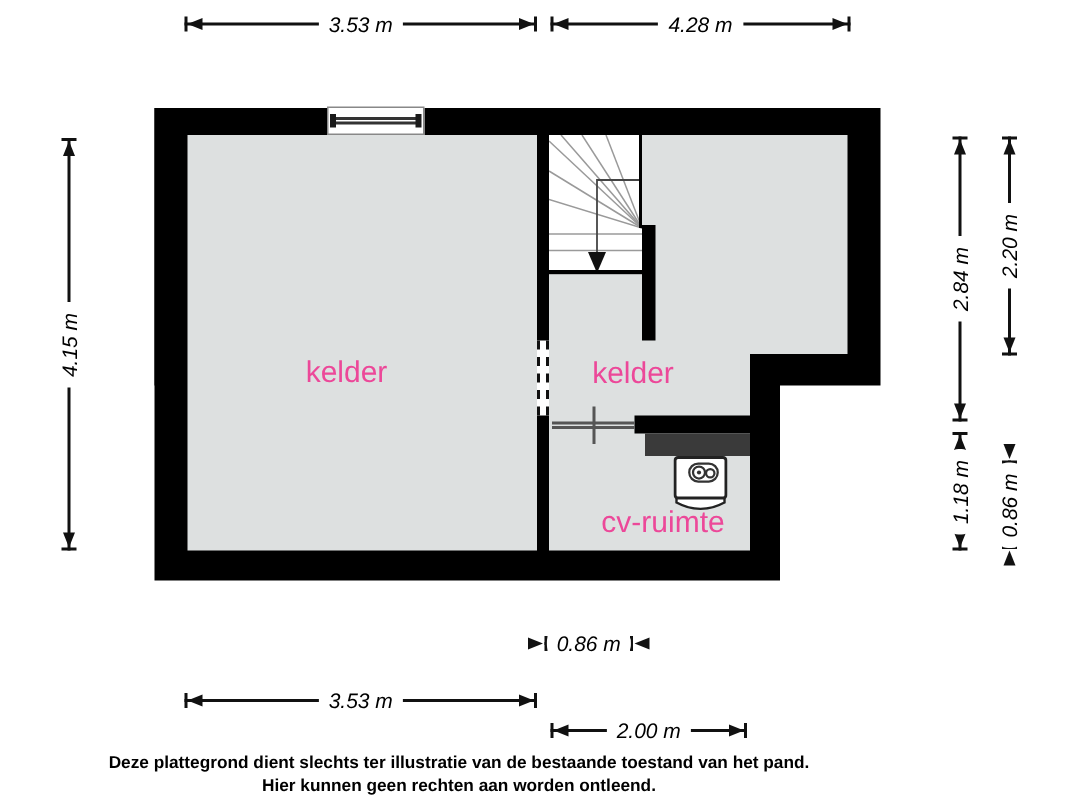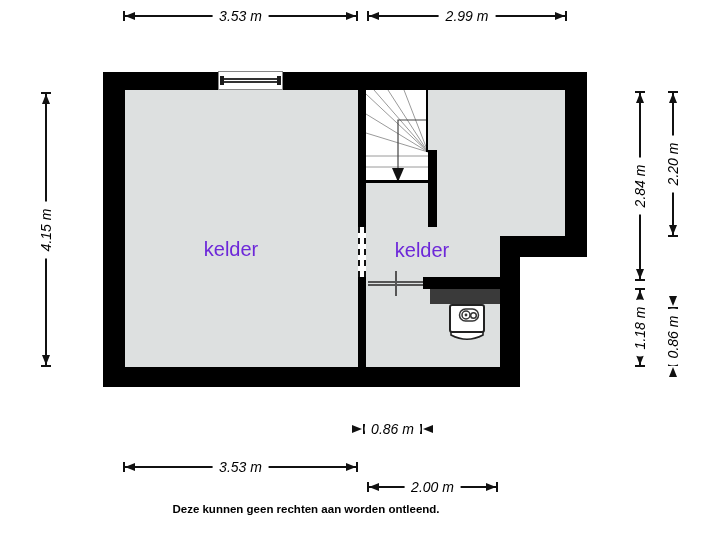--- a/index.html
+++ b/index.html
@@ -34,21 +34,21 @@
   .cap-l{left:1px;} .cap-r{right:1px;}
   
   .threshold{left:368px;top:281px;width:55px;height:5px;box-sizing:border-box;
     border-top:2px solid #555;border-bottom:2px solid #555;}
   .threshold-tick{left:395px;top:271px;width:2px;height:25px;background:#555;}
   
   .darkbar{left:430px;top:289px;width:70px;height:15px;background:#3a3a3a;}
   
   .boiler{left:449px;top:304px;width:36px;height:38px;}
   
-  .room-label{position:absolute;font-size:20px;color:#6d28d9;white-space:nowrap;
+  .room-label{position:absolute;font-size:20px;color:#ec4899;white-space:nowrap;
     transform:translate(-50%,-50%);}
   
   .dim{position:absolute;font-style:italic;}
   .dim .dline{position:absolute;background:#111;}
   .dim.h{height:8px;} .dim.v{width:8px;}
   .dim.h .dline{left:0;right:0;top:3px;height:2px;}
   .dim.v .dline{top:0;bottom:0;left:3px;width:2px;}
   .dim .tick{position:absolute;background:#111;}
   .dim.h .tick{width:2px;height:10px;top:-1px;}
   .dim.h .t-a{left:0;} .dim.h .t-b{right:0;}
@@ -129,36 +129,37 @@
       <rect x="1" y="1" width="34" height="27" rx="2" fill="#fff" stroke="#222" stroke-width="2"></rect>
       <rect x="10.5" y="5" width="19" height="12" rx="6" fill="#fff" stroke="#333" stroke-width="1.5"></rect>
       <circle cx="17" cy="11" r="4" fill="#fff" stroke="#333" stroke-width="1.5"></circle>
       <circle cx="17" cy="11" r="1.4" fill="#333"></circle>
       <circle cx="24.5" cy="11.5" r="2.8" fill="#fff" stroke="#333" stroke-width="1.5"></circle>
     </svg>
   </div>
 
   <div class="room-label" style="left:231px;top:249px;">kelder</div>
   <div class="room-label" style="left:422px;top:250px;">kelder</div>
+  <div class="room-label" style="left:442px;top:349px;">cv-ruimte</div>
 
   <div class="dim h" style="left:123px;top:12px;width:235px;">
     <div class="dline"></div>
       <div class="tick t-a"></div>
       <div class="tick t-b"></div>
     <div class="arr a-a"></div>
       <div class="arr a-b"></div>
     <span class="dlabel">3.53 m</span>
   </div>
   <div class="dim h" style="left:367px;top:12px;width:200px;">
     <div class="dline"></div>
       <div class="tick t-a"></div>
       <div class="tick t-b"></div>
     <div class="arr a-a"></div>
       <div class="arr a-b"></div>
-    <span class="dlabel">2.99 m</span>
+    <span class="dlabel">4.28 m</span>
   </div>
 
   <div class="dim v" style="left:42px;top:92px;height:275px;">
     <div class="dline"></div>
       <div class="tick t-a"></div>
       <div class="tick t-b"></div>
     <div class="arr a-a"></div>
       <div class="arr a-b"></div>
     <span class="dlabel">4.15 m</span>
   </div>
@@ -216,16 +217,17 @@
   <div class="dim h" style="left:367px;top:483px;width:131px;">
     <div class="dline"></div>
       <div class="tick t-a"></div>
       <div class="tick t-b"></div>
     <div class="arr a-a"></div>
       <div class="arr a-b"></div>
     <span class="dlabel">2.00 m</span>
   </div>
 
   <div class="disclaimer">
-    <div>Deze kunnen geen rechten aan worden ontleend.</div>
+    <div>Deze plattegrond dient slechts ter illustratie van de bestaande toestand van het pand.</div>
+    <div>Hier kunnen geen rechten aan worden ontleend.</div>
   </div>
 
 </div>
 
 </body></html>

